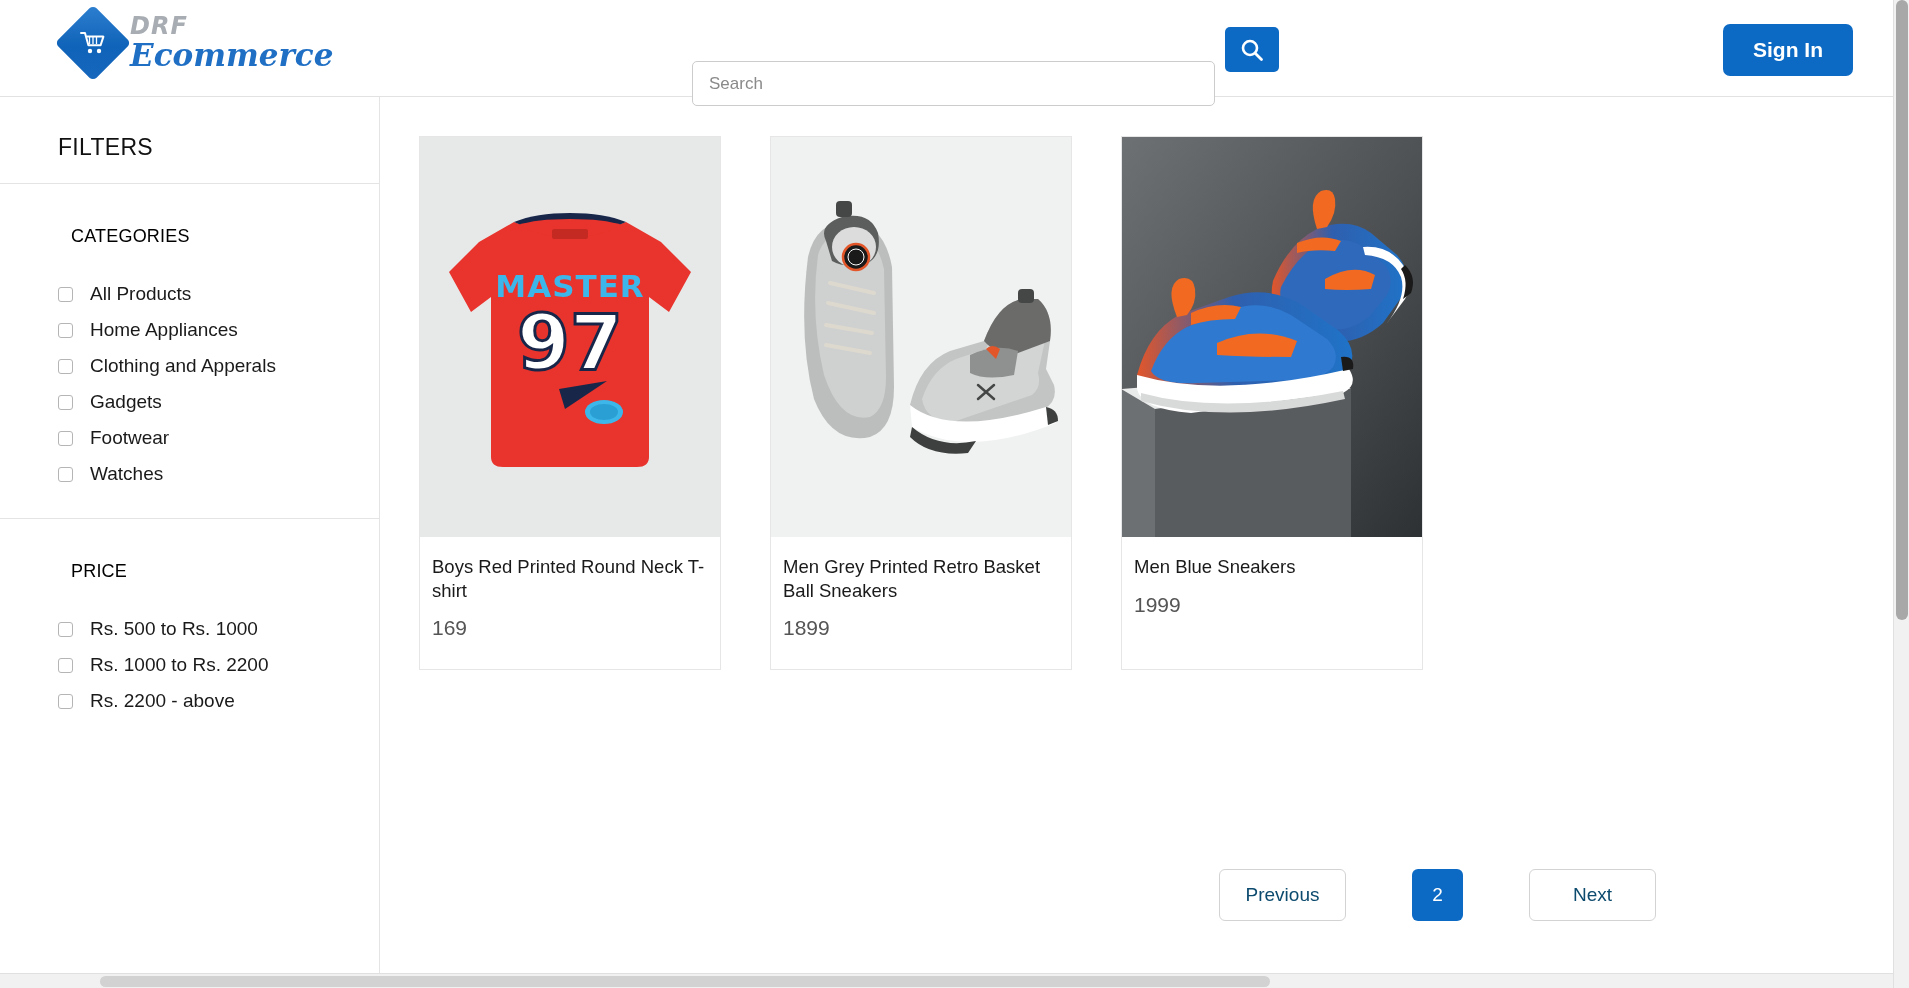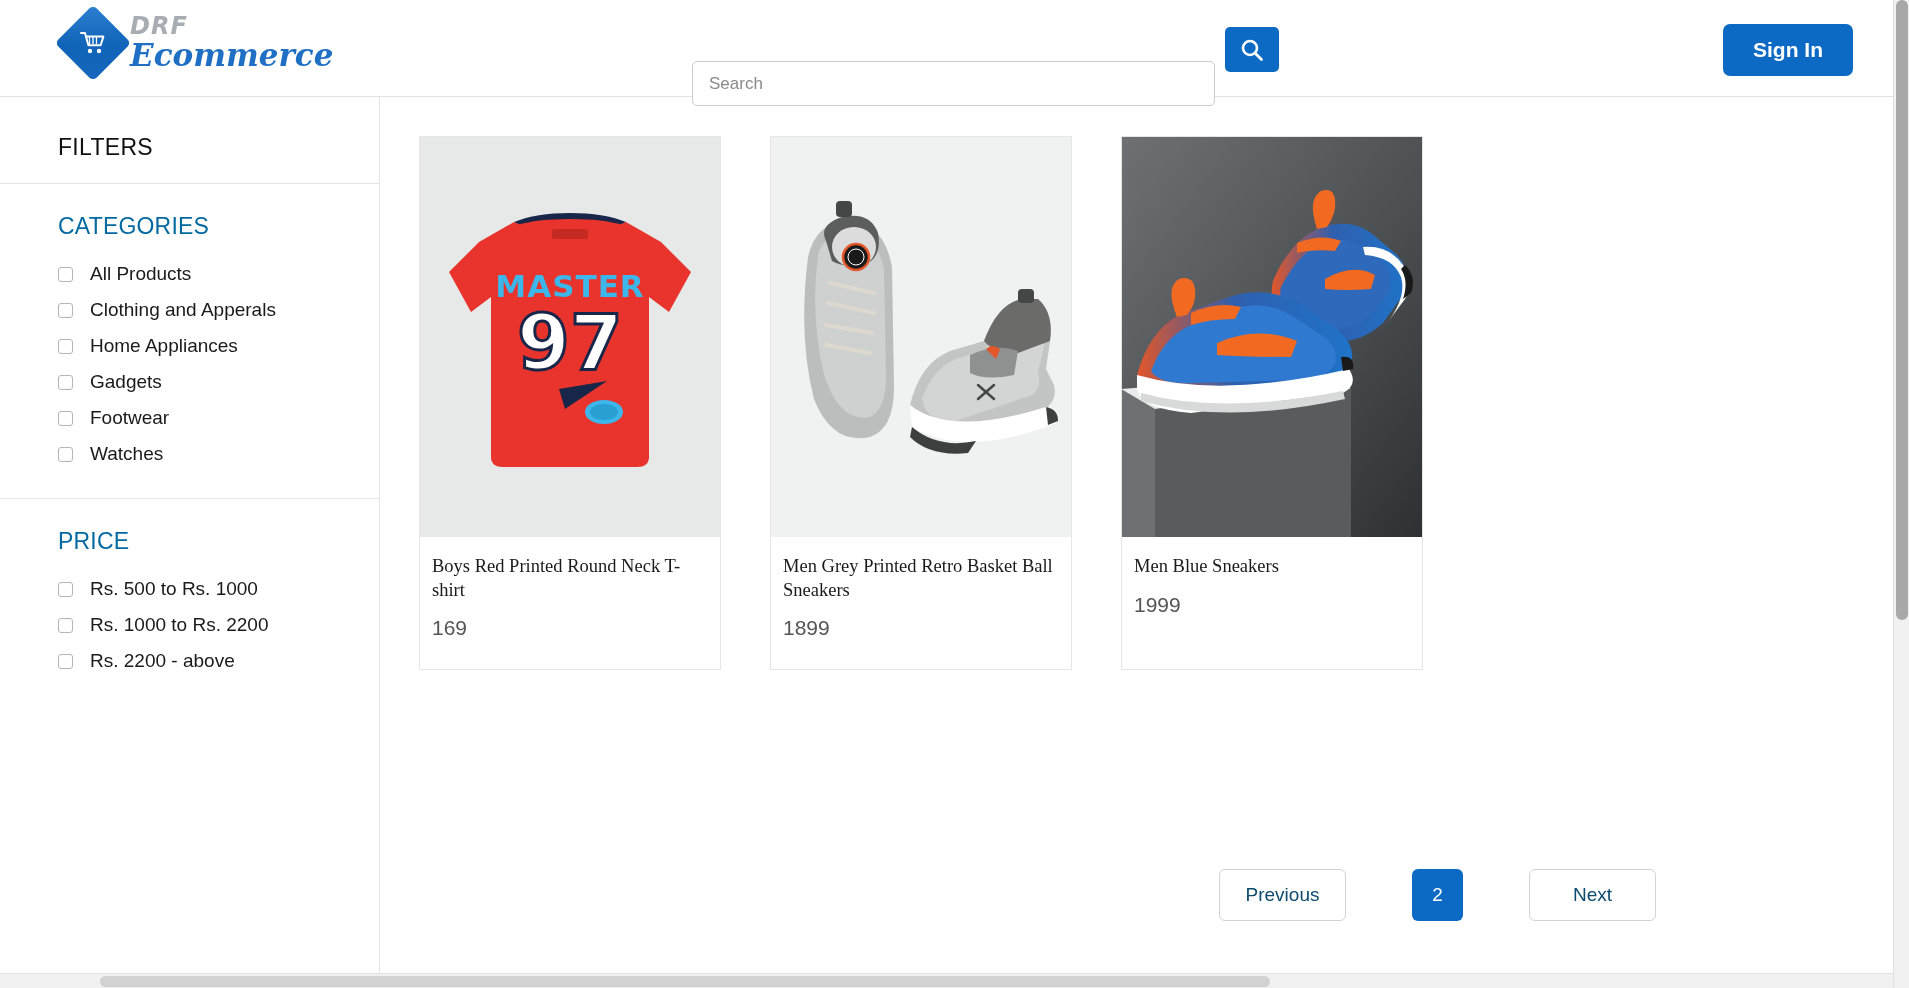--- a/index.html
+++ b/index.html
@@ -116,26 +116,26 @@
     font-size: 23px;
     font-weight: normal;
     color: #111;
     letter-spacing: 0.3px;
     padding: 37px 0 22px 0;
     margin: 0;
     font-family: "Liberation Sans", sans-serif;
   }
   .sb-divider { border-top: 1px solid #e4e4e4; }
   .sb-section-title {
-    font-size: 23px;
+    font-size: 18px;
     font-weight: normal;
-    color: #0369a1;
+    color: #000000;
     letter-spacing: 0.2px;
     padding: 29px 0 16px 0;
-    margin: 0;
+    margin: 13px;
   }
   .opt-list { padding-bottom: 26px; }
   .opt {
     display: flex; align-items: center;
     gap: 17px;
     padding: 7px 0;
     cursor: pointer;
   }
   .cbox {
     width: 15px; height: 15px;
@@ -171,21 +171,21 @@
     position: relative;
     overflow: hidden;
     background: #0ea5e9;
   }
   .card-body { padding: 18px 12px 26px 12px; min-height: 132px; }
   .card-title {
     font-size: 18.5px;
     color: #1a1a1a;
     line-height: 1.28;
     margin: 0 0 14px 0;
-    font-family: Liberation Serif, serif;
+    font-family: Liberation Sans, sans-serif;
   }
   .card-price {
     font-size: 21px;
     color: #555;
     margin: 0;
     font-family: "Liberation Sans", sans-serif;
   }
 
   
   .pagination {
@@ -285,25 +285,25 @@
 
       <div class="sb-inner">
         <h3 class="sb-section-title">CATEGORIES</h3>
         <div class="opt-list">
           <label class="opt">
             <span class="cbox"></span>
             <span class="opt-label">All Products</span>
           </label>
           <label class="opt">
             <span class="cbox"></span>
+            <span class="opt-label">Home Appliances</span>
+          </label>
+          <label class="opt">
+            <span class="cbox"></span>
             <span class="opt-label">Clothing and Apperals</span>
-          </label>
-          <label class="opt">
-            <span class="cbox"></span>
-            <span class="opt-label">Home Appliances</span>
           </label>
           <label class="opt">
             <span class="cbox"></span>
             <span class="opt-label">Gadgets</span>
           </label>
           <label class="opt">
             <span class="cbox"></span>
             <span class="opt-label">Footwear</span>
           </label>
           <label class="opt">

